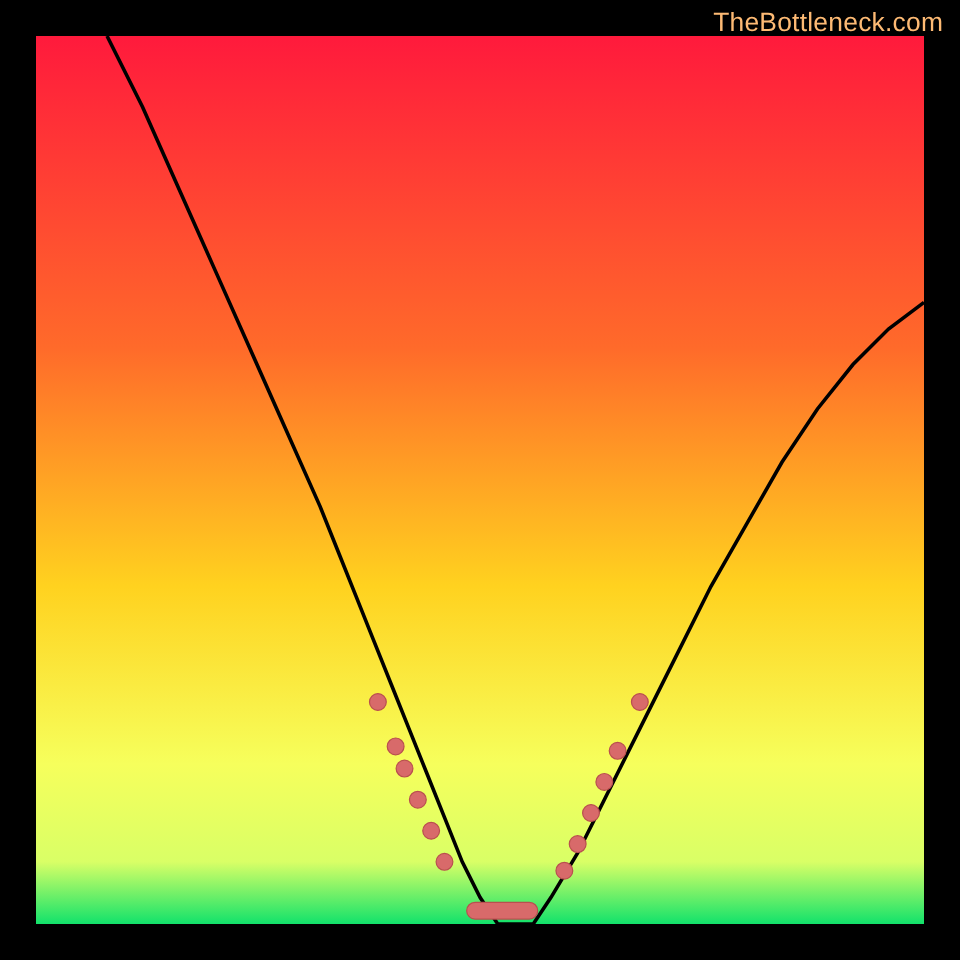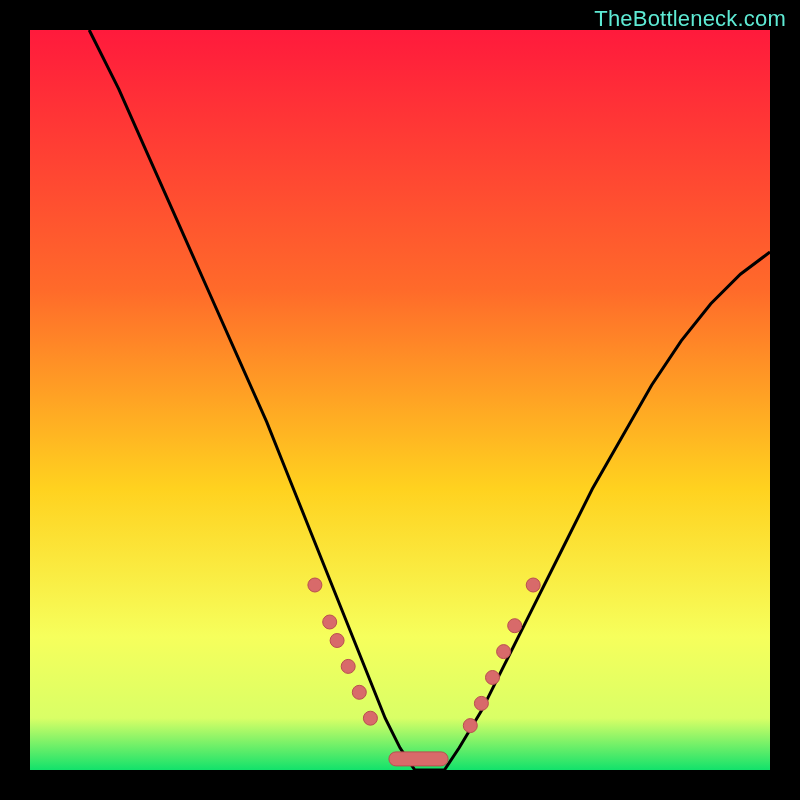--- a/index.html
+++ b/index.html
@@ -18,21 +18,21 @@
   }
   svg {
     display: block;
   }
   .watermark {
     position: absolute;
     top: 6px;
     right: 14px;
     font-family: Arial, Helvetica, sans-serif;
     font-size: 22px;
-    color: #5eead4;
+    color: #fdba74;
     letter-spacing: 0.2px;
     user-select: none;
   }
 </style>
 </head>
 <body>
 
 <div class="stage">
   <svg id="plot" width="800" height="800" viewBox="0 0 800 800">
     <defs>

